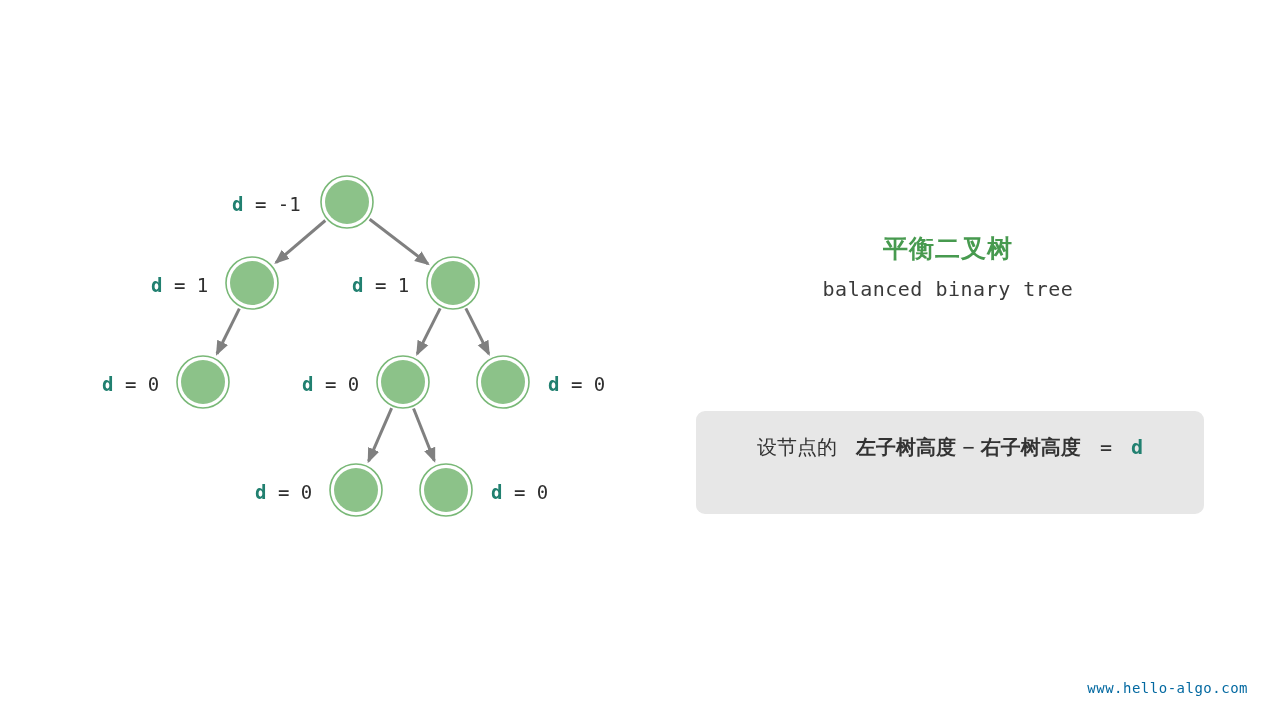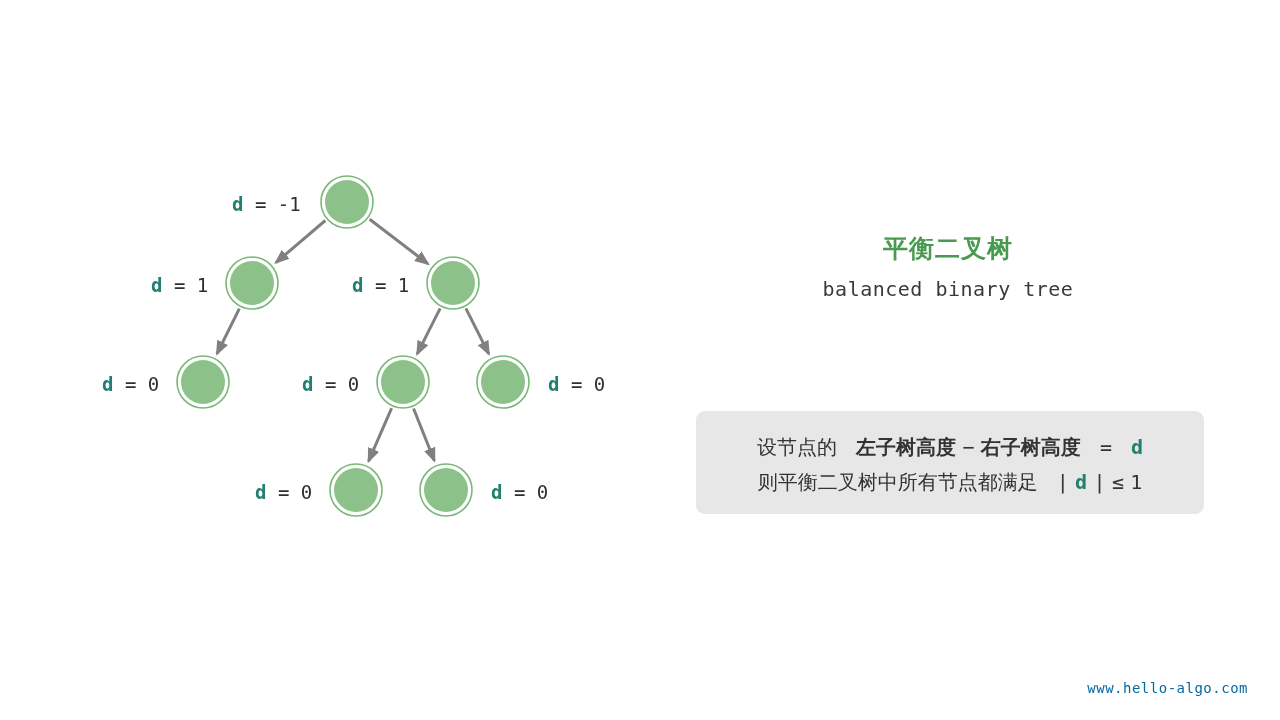--- a/index.html
+++ b/index.html
@@ -193,27 +193,18 @@
         <span>设节点的</span>
         &nbsp;
         <span class="bold">左子树高度</span>
         <span class="mono">−</span>
         <span class="bold">右子树高度</span>
         &nbsp;
         <span class="mono">=</span>
         &nbsp;
         <span class="var">d</span>
       </div>
-      <div class="def-line l2">
-        <span>则平衡二叉树中所有节点都满足</span>
-        &nbsp;
-        <span class="mono">|</span>
-        <span class="var">d</span>
-        <span class="mono">|</span>
-        <span class="mono">≤</span>
-        <span class="mono">1</span>
-      </div>
     </div>
 
     <div id="watermark">www.hello-algo.com</div>
   </div>
 
 </div>
 
 </body></html>

